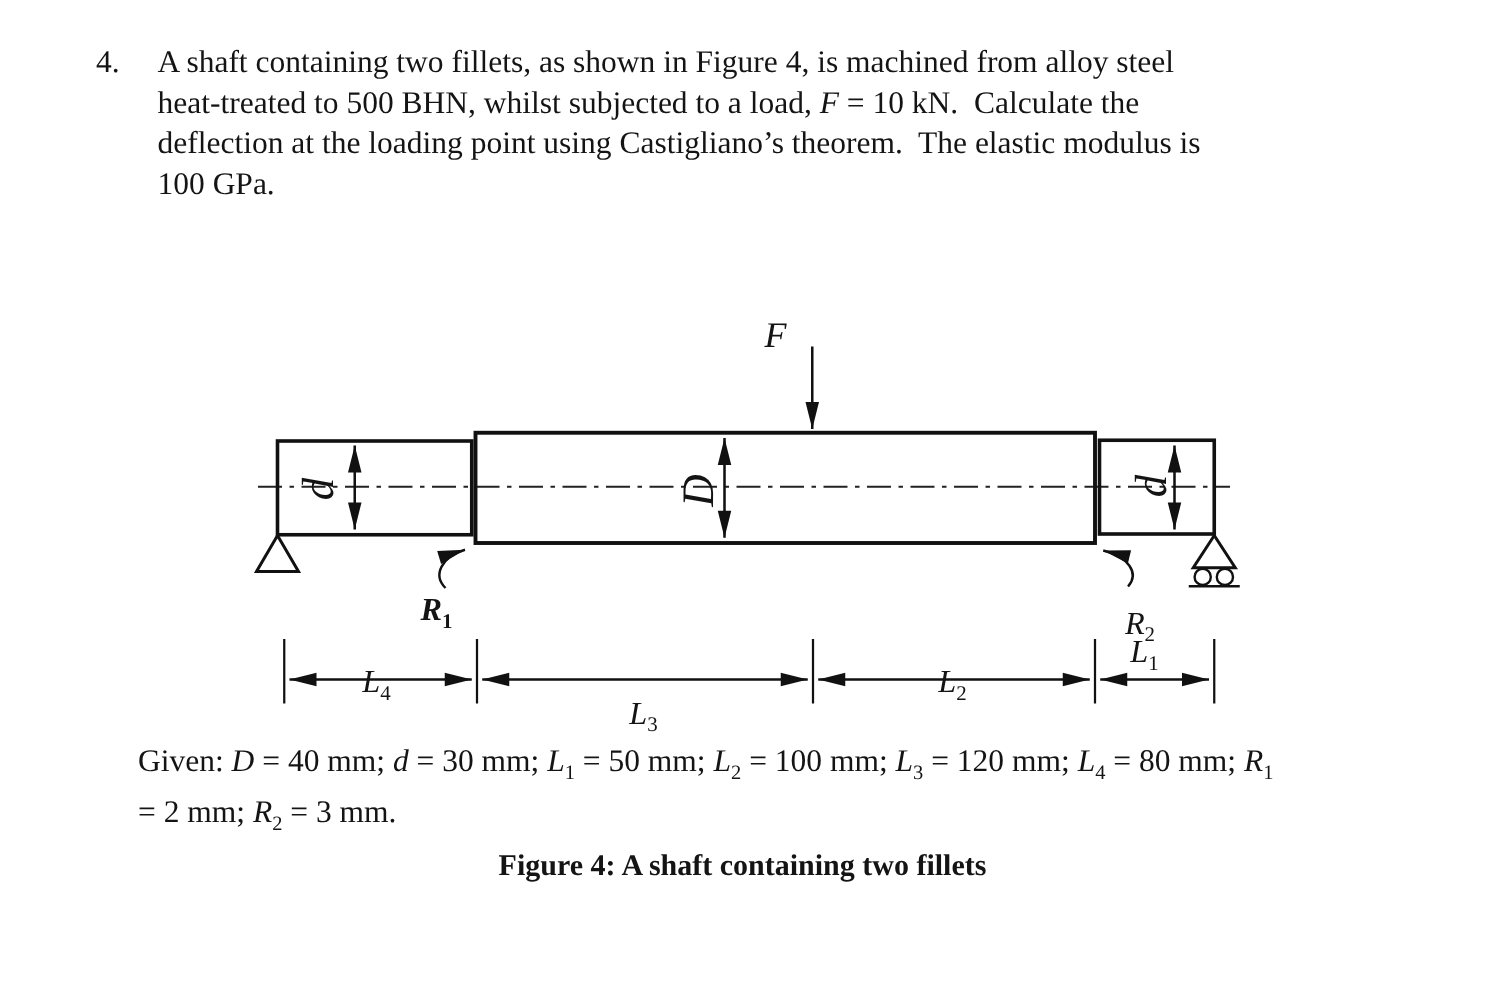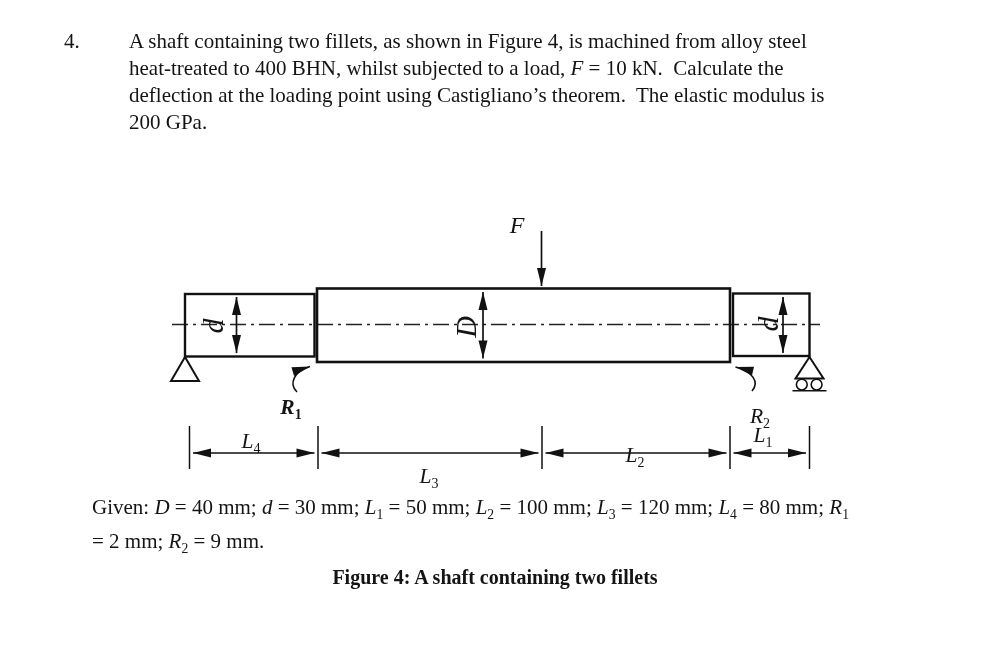--- a/index.html
+++ b/index.html
@@ -6,42 +6,42 @@
   .page{
     position:relative;width:990px;height:654px;background:#ffffff;overflow:hidden;
     font-family:"Liberation Serif","DejaVu Serif",serif;color:#141414;
   }
   .it{font-style:italic;}
   sub{font-size:0.65em;}
   .tline{white-space:pre-wrap;}
   
   .problem{position:absolute;left:64px;top:28px;display:flex;font-size:21px;line-height:27px;}
   .pnum{width:41px;flex:0 0 41px;}
-  .ptext{width:810px;margin-left:24px;}
+  .ptext{width:810px;}
   
   .given{position:absolute;left:64px;top:494px;width:865px;font-size:21px;line-height:27px;margin-left:28px;}
   .caption{position:absolute;left:0;top:566px;width:100%;text-align:center;font-weight:bold;font-size:20px;}
   
   .fig-svg{position:absolute;left:0;top:0;width:990px;height:654px;}
   .fig-label{position:absolute;transform:translate(-50%,-50%);white-space:nowrap;font-size:21.5px;}
   .fig-label.rot{transform:translate(-50%,-50%) rotate(-90deg);}
   .shape{stroke:#111;fill:none;}
 </style>
 </head>
 <body>
 
 <div class="page">
 
   <div class="problem">
     <div class="pnum">4.</div>
     <div class="ptext">
       <div class="tline"><span>A shaft containing two fillets, as shown in Figure 4, is machined from alloy steel</span></div>
-      <div class="tline"><span>heat-treated to 400 BHN, whilst subjected to a load, </span><span class="it">F</span><span> = 10 kN.  Calculate the</span></div>
+      <div class="tline"><span>heat-treated to 500 BHN, whilst subjected to a load, </span><span class="it">F</span><span> = 10 kN.  Calculate the</span></div>
       <div class="tline"><span>deflection at the loading point using Castigliano’s theorem.  The elastic modulus is</span></div>
-      <div class="tline"><span>200 GPa.</span></div>
+      <div class="tline"><span>100 GPa.</span></div>
     </div>
   </div>
 
   <svg class="fig-svg" viewBox="0 0 990 654">
     <defs>
       <marker id="ah" markerUnits="userSpaceOnUse" markerWidth="20" markerHeight="13" refX="19" refY="6.5" orient="auto-start-reverse">
         <path d="M1,2 L19,6.5 L1,11 Z" fill="#111"></path>
       </marker>
     </defs>
 
@@ -82,25 +82,25 @@
     <line x1="545.5" y1="453" x2="726.5" y2="453" stroke="#111" stroke-width="1.7" marker-start="url(#ah)" marker-end="url(#ah)"></line>
     <line x1="733.5" y1="453" x2="806" y2="453" stroke="#111" stroke-width="1.7" marker-start="url(#ah)" marker-end="url(#ah)"></line>
   </svg>
 
   <div class="fig-label" style="left:517px;top:225px;font-size:24px;"><span class="it">F</span></div>
   <div class="fig-label rot" style="left:213px;top:326px;font-size:30px;"><span class="it">d</span></div>
   <div class="fig-label rot" style="left:466px;top:327px;font-size:30px;"><span class="it">D</span></div>
   <div class="fig-label rot" style="left:768px;top:324px;font-size:30px;"><span class="it">d</span></div>
   <div class="fig-label" style="left:291px;top:409px;font-weight:bold;"><span class="it">R</span><sub>1</sub></div>
   <div class="fig-label" style="left:760px;top:418px;"><span class="it">R</span><sub>2</sub></div>
-  <div class="fig-label" style="left:251px;top:443px;text-align:center;"><span class="it">L</span><sub>4</sub></div>
+  <div class="fig-label" style="left:251px;top:457px;text-align:center;"><span class="it">L</span><sub>4</sub></div>
   <div class="fig-label" style="left:429px;top:437px;margin-top:41px;"><span class="it">L</span><sub>3</sub></div>
   <div class="fig-label" style="left:635px;top:437px;margin-top:20px;"><span class="it">L</span><sub>2</sub></div>
   <div class="fig-label" style="left:763px;top:437px;"><span class="it">L</span><sub>1</sub></div>
 
   <div class="given">
     <div class="tline"><span>Given: </span><span class="it">D</span><span> = 40 mm; </span><span class="it">d</span><span> = 30 mm; </span><span class="it">L</span><sub>1</sub><span> = 50 mm; </span><span class="it">L</span><sub>2</sub><span> = 100 mm; </span><span class="it">L</span><sub>3</sub><span> = 120 mm; </span><span class="it">L</span><sub>4</sub><span> = 80 mm; </span><span class="it">R</span><sub>1</sub></div>
-    <div class="tline"><span>= 2 mm; </span><span class="it">R</span><sub>2</sub><span> = 9 mm.</span></div>
+    <div class="tline"><span>= 2 mm; </span><span class="it">R</span><sub>2</sub><span> = 3 mm.</span></div>
   </div>
 
   <div class="caption">Figure 4: A shaft containing two fillets</div>
 
 </div>
 
 </body></html>

